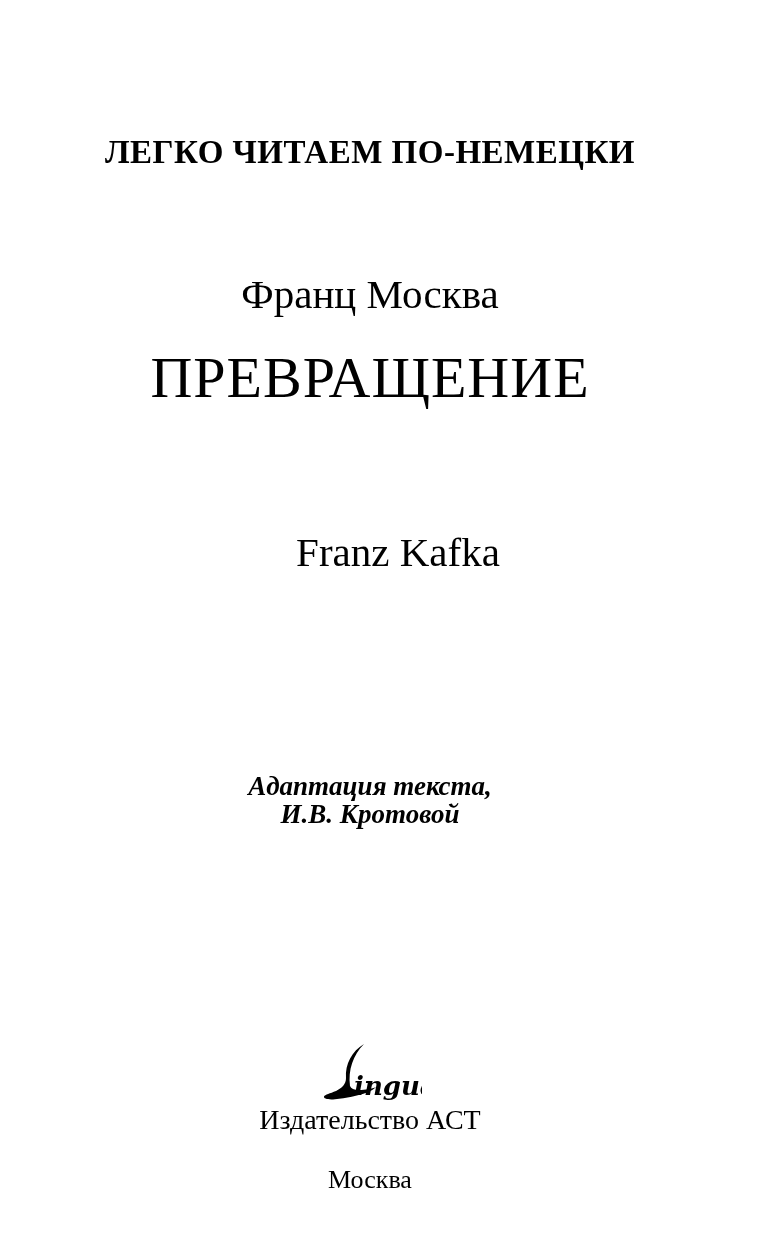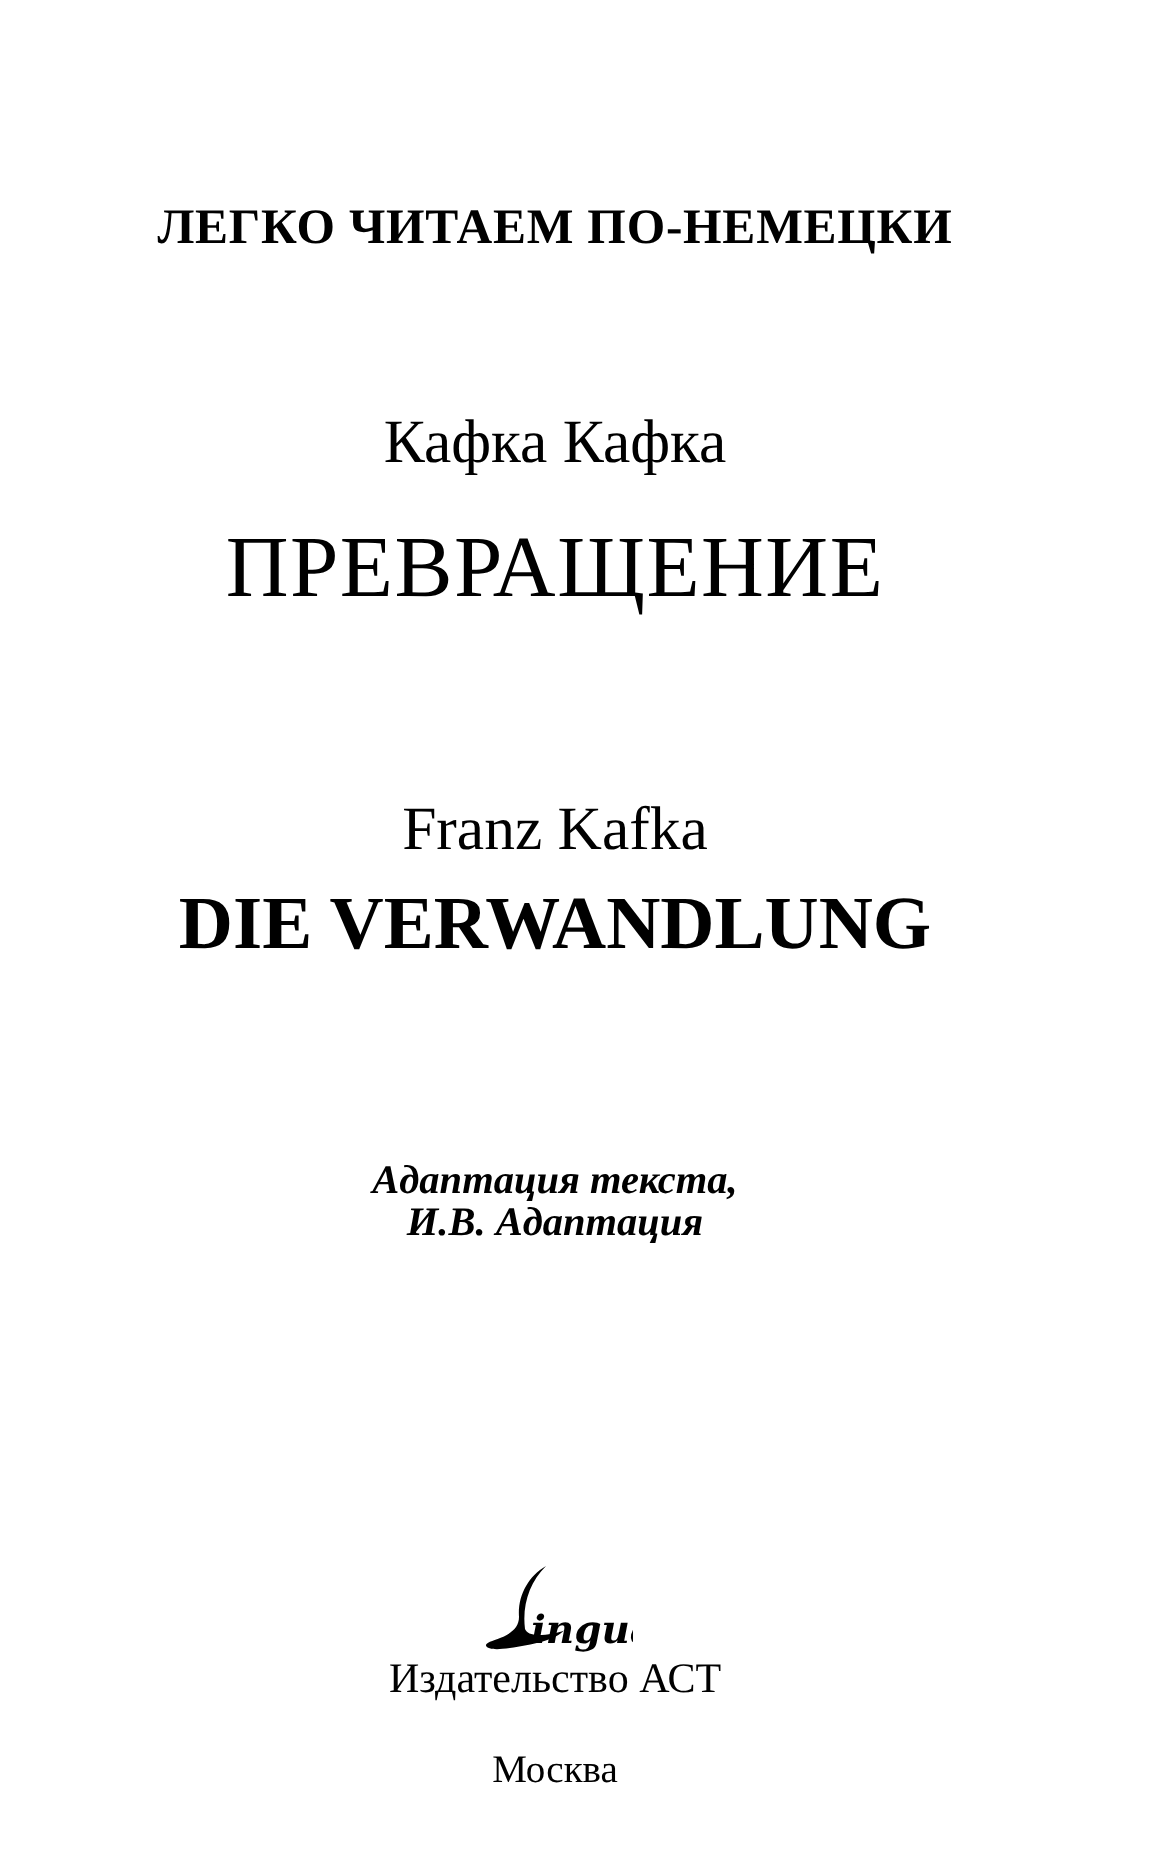--- a/index.html
+++ b/index.html
@@ -36,20 +36,21 @@
   }
   .title-ru {
     top: 344px;
     font-size: 58px;
     font-weight: normal;
     letter-spacing: 1px;
   }
   .author-de {
     top: 528px;
     font-size: 41px;
+    margin-left: 28px;
   }
   .title-de {
     top: 586px;
     font-size: 50px;
     font-weight: bold;
   }
   .credits {
     top: 758px;
     font-size: 27px;
     font-weight: bold;
@@ -78,31 +79,30 @@
     font-size: 26px;
   }
 </style>
 </head>
 <body>
 
 <div class="page">
 
   <div class="block series-header">ЛЕГКО ЧИТАЕМ ПО-НЕМЕЦКИ</div>
 
-  <div class="block author-ru">Кафка Кафка</div>
+  <div class="block author-ru">Франц Москва</div>
 
   <div class="block title-ru">ПРЕВРАЩЕНИЕ</div>
 
   <div class="block author-de">Franz Kafka</div>
 
-  <div class="block title-de">DIE VERWANDLUNG</div>
 
   <div class="block credits">
     <div>Адаптация текста,</div>
-    <div>И.В. Адаптация</div>
+    <div>И.В. Кротовой</div>
   </div>
 
   <div class="block logo">
     <svg width="104" height="62" viewBox="0 0 104 62" aria-label="Lingua">
 
       <path fill="#000000" d="M46,1
                C34,8 27,21 28,35
                C28,41 24,45 18,48
                C12,50.5 7,51.5 6,53.5
                C5.5,55.5 10,57 17,56.2

